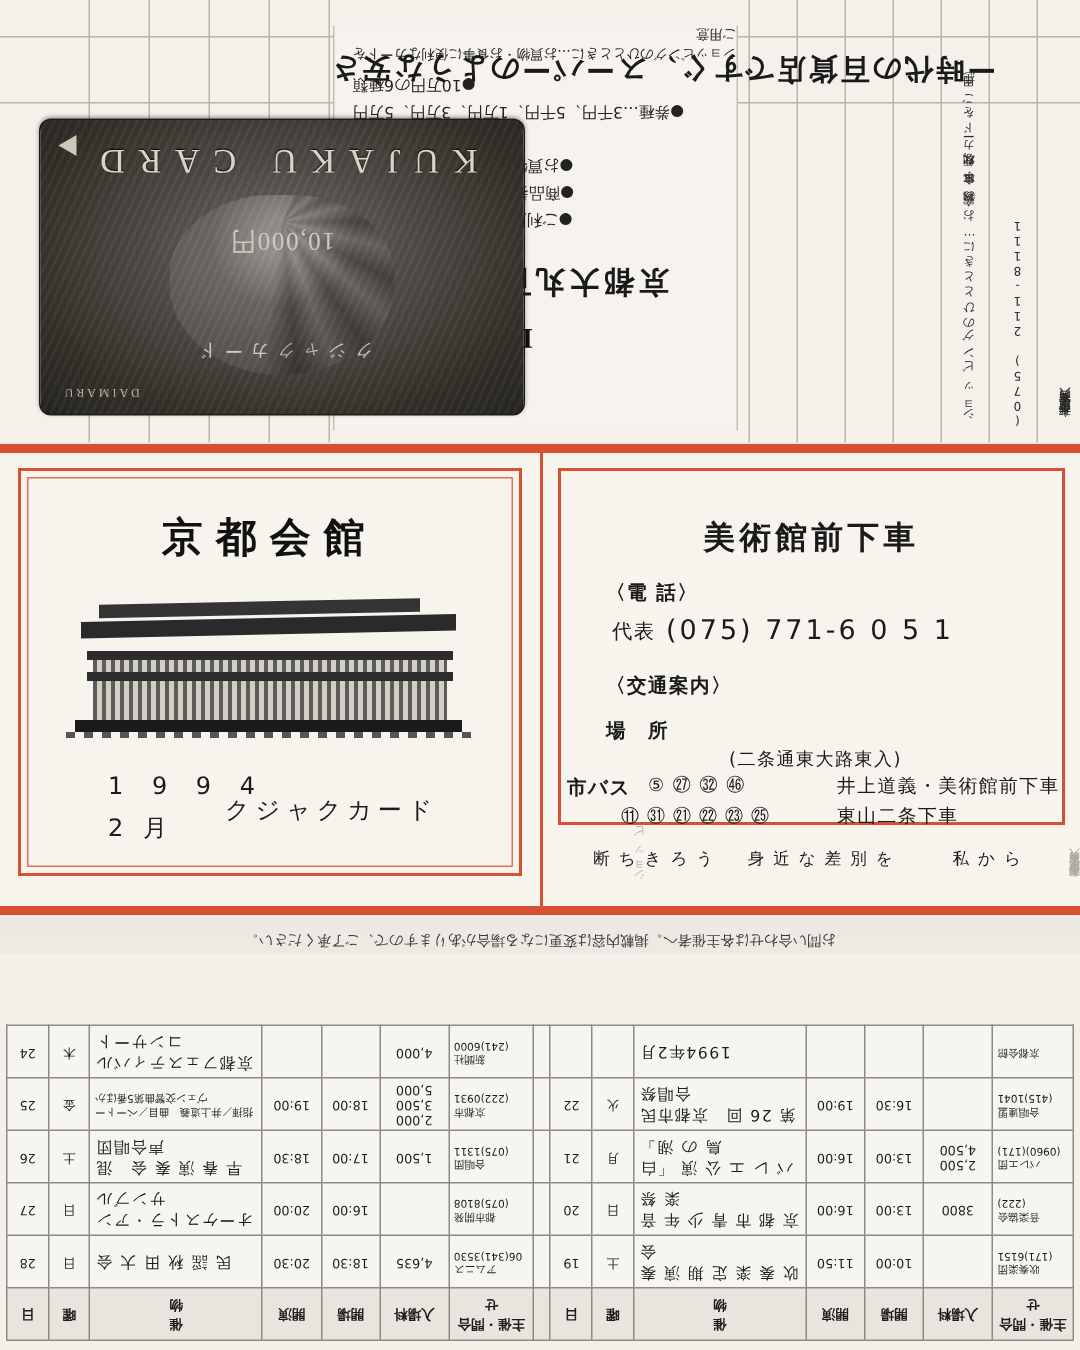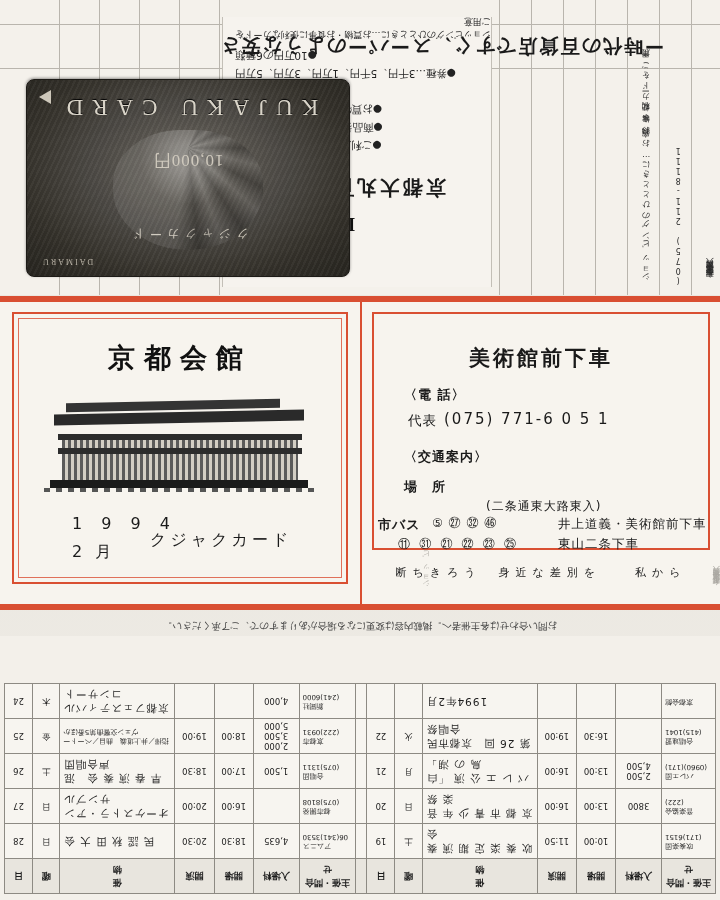--- a/index.html
+++ b/index.html
@@ -221,30 +221,30 @@
   }
   .sec-label{
     position:absolute;font-size:13px;font-weight:bold;letter-spacing:1px;
     font-family:"DejaVu Sans", sans-serif;
   }
   .sec-val{
     position:absolute;font-size:13.5px;letter-spacing:1px;
     font-family:"DejaVu Sans", sans-serif;
   }
   .phone-num{
-    position:absolute;left:82px;top:108px;font-size:15px;letter-spacing:2px;
+    position:absolute;left:82px;top:108px;font-size:18px;letter-spacing:2px;
     font-family:"DejaVu Sans", sans-serif;
   }
   .bus-badges{
     position:absolute;left:70px;top:214px;font-size:12px;letter-spacing:1px;
     font-family:"DejaVu Sans", sans-serif;
   }
   .bus-badges2{
-    position:absolute;left:36px;top:234px;font-size:12px;letter-spacing:1px;
-    font-family:Liberation Mono, monospace;
+    position:absolute;left:52px;top:234px;font-size:12px;letter-spacing:1px;
+    font-family:Liberation Sans, sans-serif;
   }
   .bus-dest1{
     position:absolute;left:196px;top:214px;font-size:12.5px;letter-spacing:1px;
     font-family:"DejaVu Sans", sans-serif;
   }
   .bus-dest2{
     position:absolute;left:196px;top:234px;font-size:12.5px;letter-spacing:1px;
     font-family:"DejaVu Sans", sans-serif;
   }
   .slogan{

